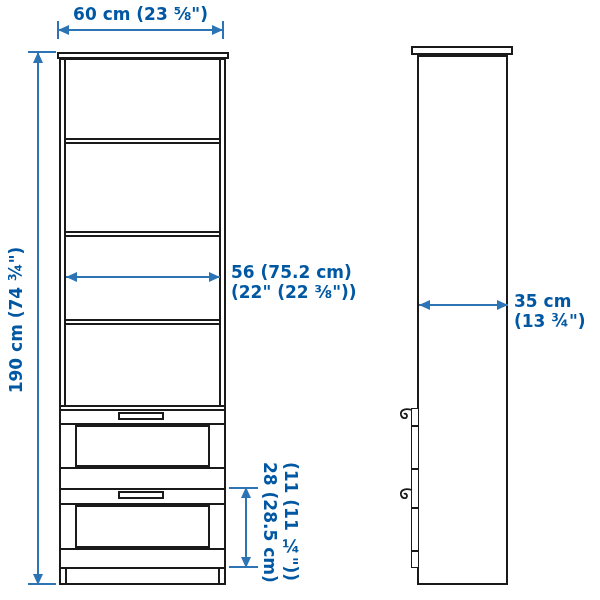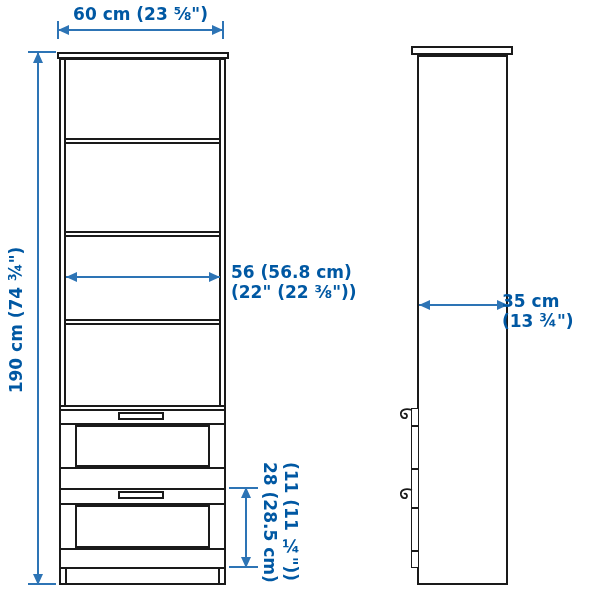--- a/index.html
+++ b/index.html
@@ -97,30 +97,30 @@
     <div class="bvline" style="left:37px;top:52px;height:533px;"></div>
     <div class="ah ah-up" style="left:33px;top:52px;"></div>
     <div class="ah ah-down" style="left:33px;top:574px;"></div>
   </div>
 
   <div>
     <div class="bhline" style="left:66px;top:276px;width:154px;"></div>
     <div class="ah ah-left" style="left:66px;top:272px;"></div>
     <div class="ah ah-right" style="left:209px;top:272px;"></div>
     <div class="dimtext" style="left:231px;top:262px;">
-      <div>56 (56.8 cm)</div>
+      <div>56 (75.2 cm)</div>
       <div>(22" (22 ⅜"))</div>
     </div>
   </div>
 
   <div>
     <div class="bhline" style="left:419px;top:304px;width:89px;"></div>
     <div class="ah ah-left" style="left:419px;top:300px;"></div>
     <div class="ah ah-right" style="left:497px;top:300px;"></div>
-    <div class="dimtext" style="left:502px;top:291px;">
+    <div class="dimtext" style="left:514px;top:291px;">
       <div>35 cm</div>
       <div>(13 ¾")</div>
     </div>
   </div>
 
   <div>
     <div class="bhline" style="left:229px;top:487px;width:29px;"></div>
     <div class="bhline" style="left:229px;top:566px;width:29px;"></div>
     <div class="bvline" style="left:245px;top:487px;height:81px;"></div>
     <div class="ah ah-up" style="left:241px;top:487px;"></div>

